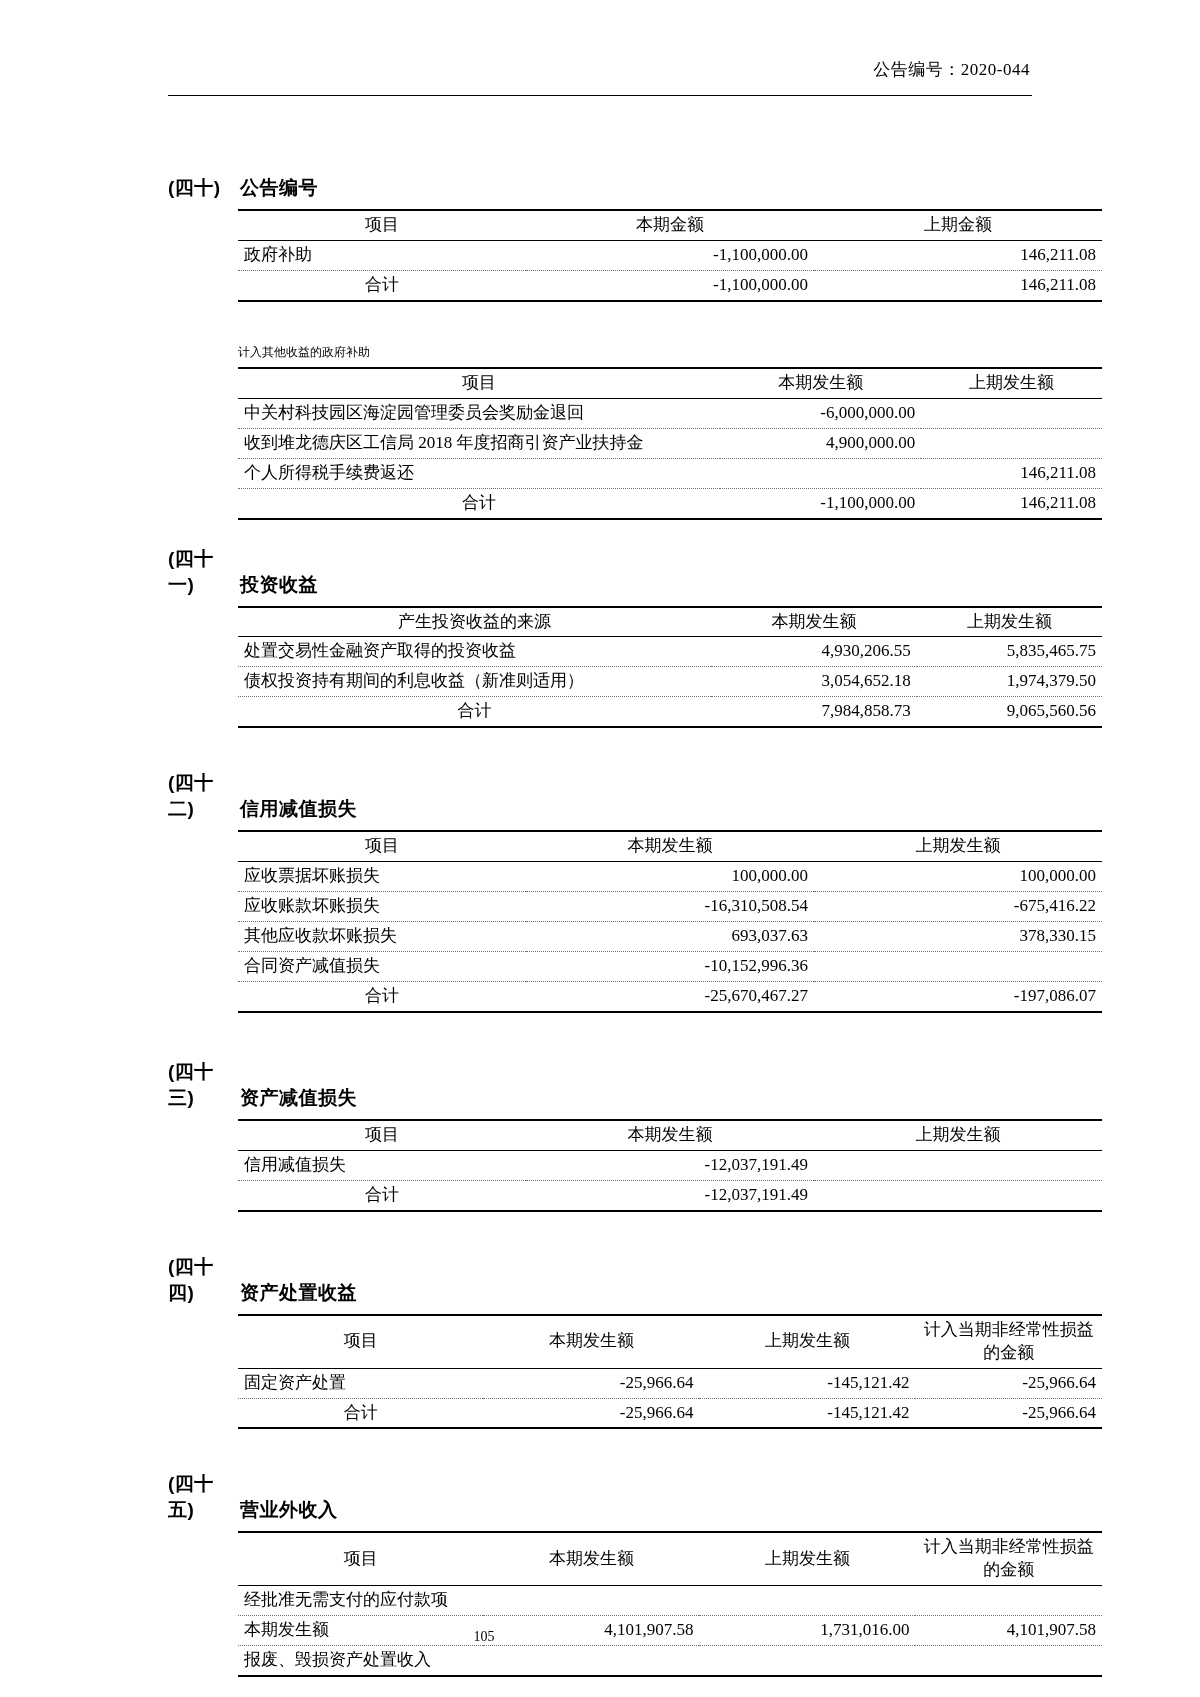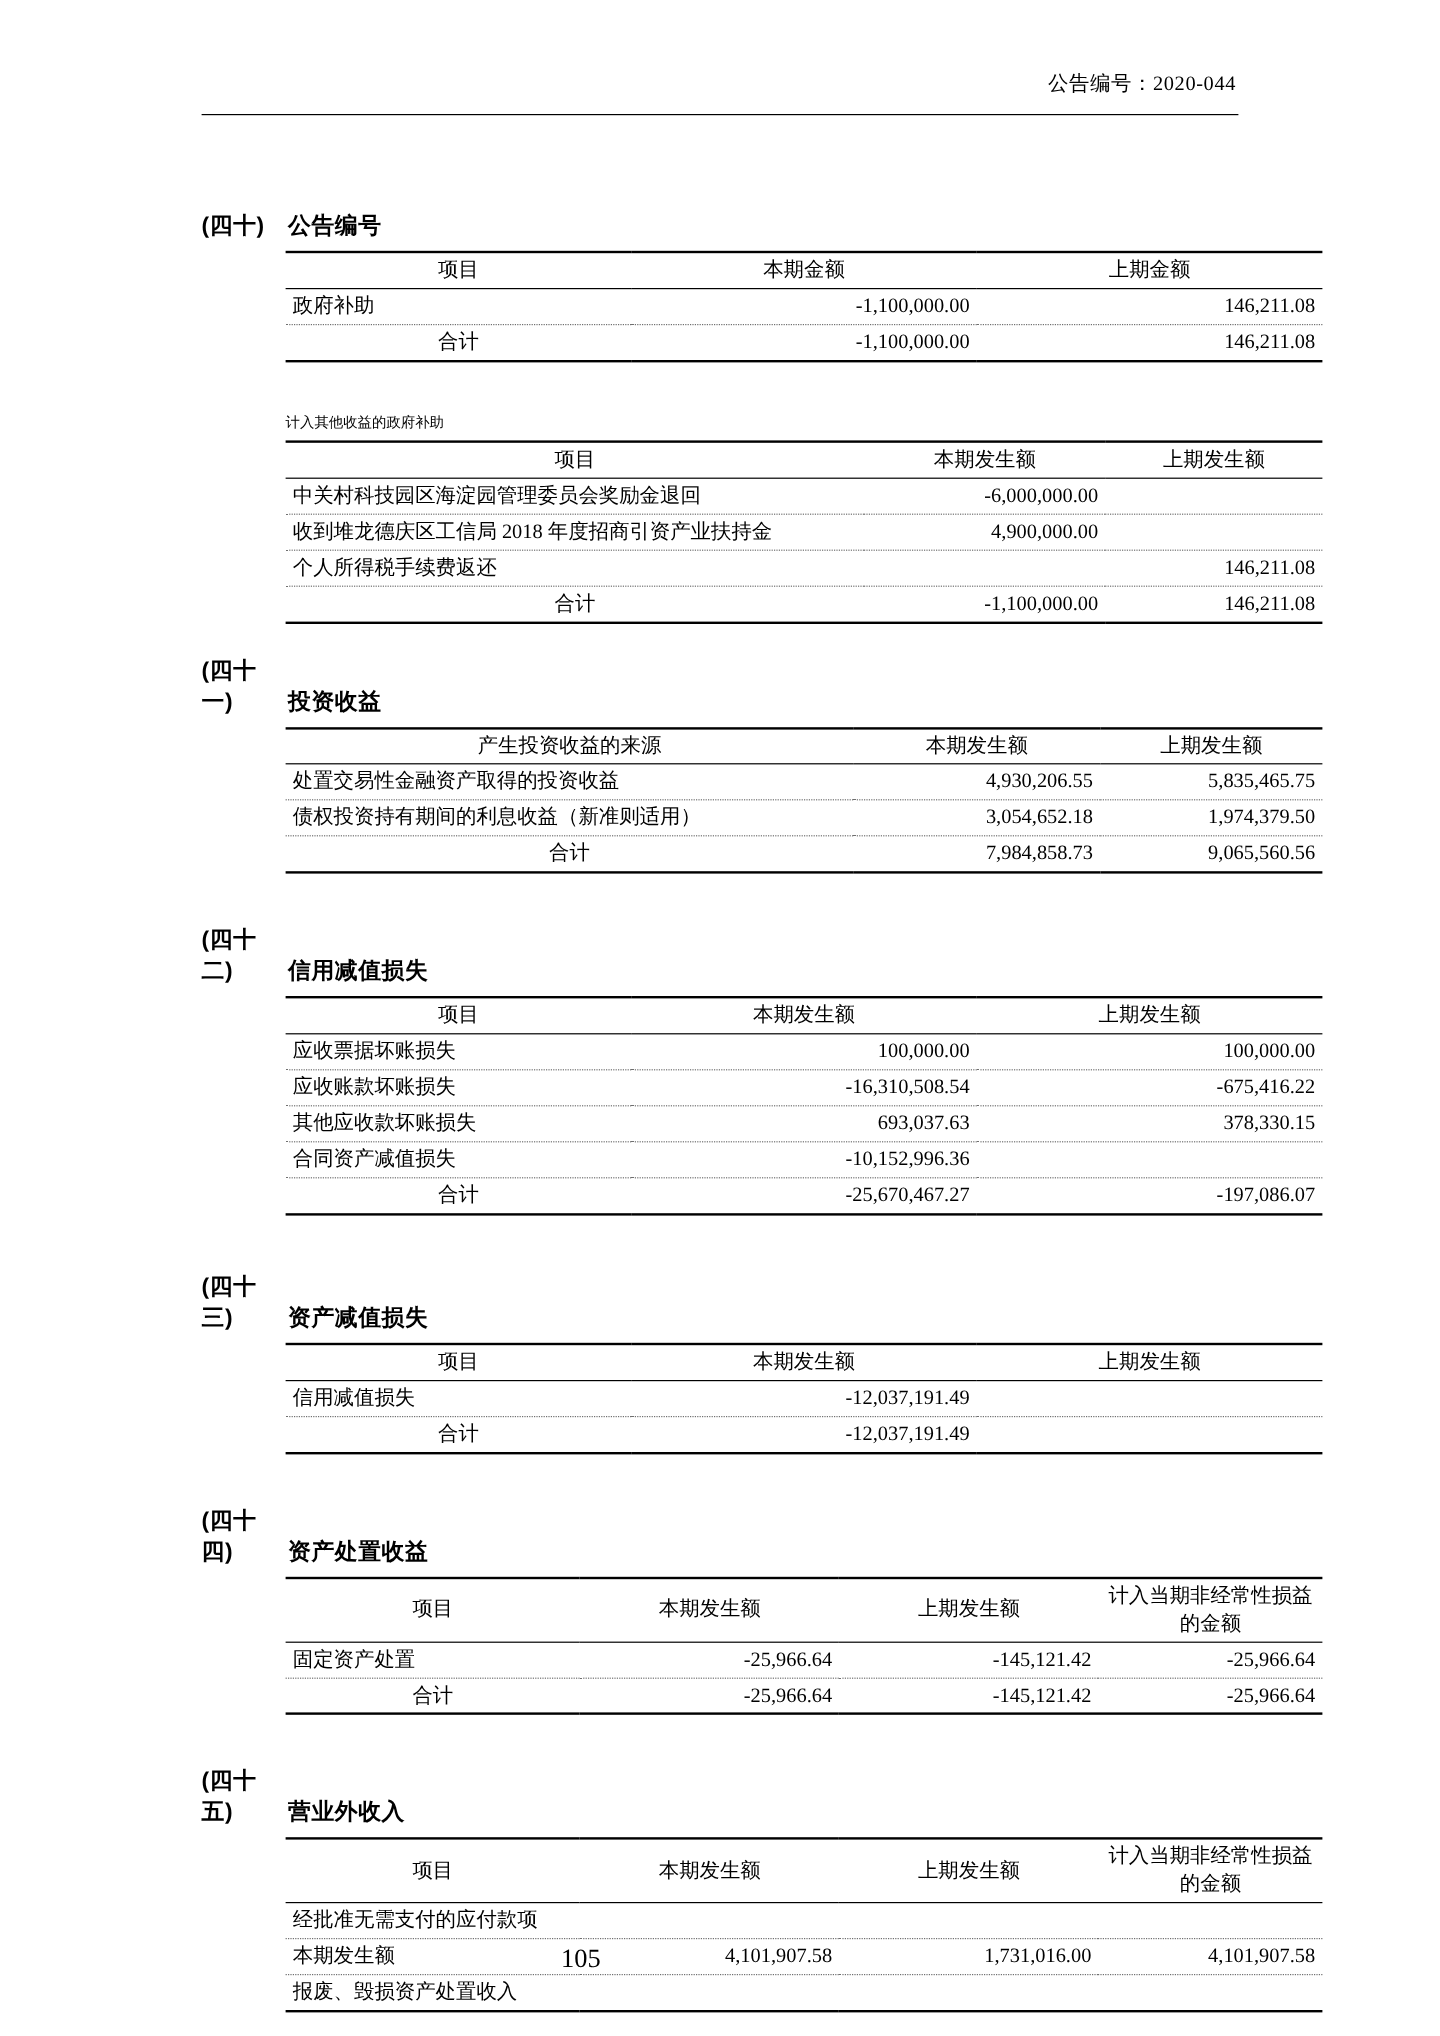--- a/index.html
+++ b/index.html
@@ -86,21 +86,21 @@
   td.lft { text-align: left; }
   .spacer-sm { height: 26px; }
   .spacer-md { height: 42px; }
   .spacer-lg { height: 46px; }
   .pageno {
     position: absolute;
     bottom: 52px;
     left: 0;
     width: 968px;
     text-align: center;
-    font-size: 22px;
+    font-size: 14px;
   }
 </style>
 </head>
 <body>
 
 <div class="page">
 
   <div class="header">公告编号：2020-044</div>
   <div class="header-rule"></div>
 

